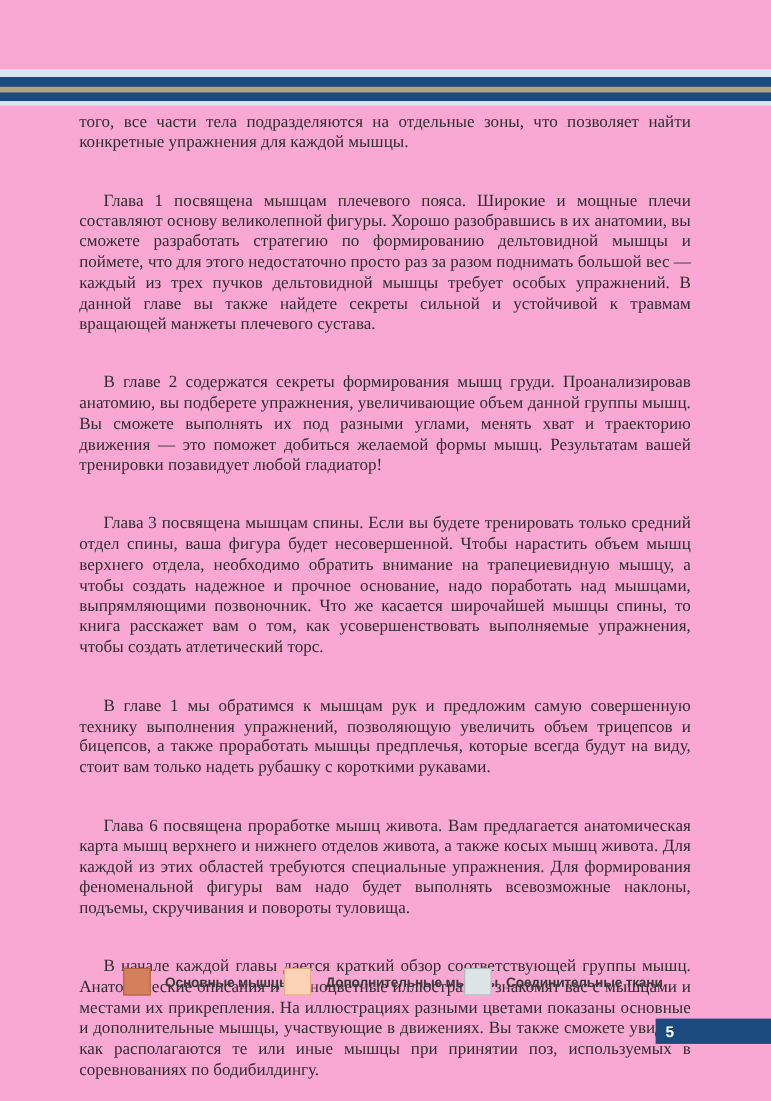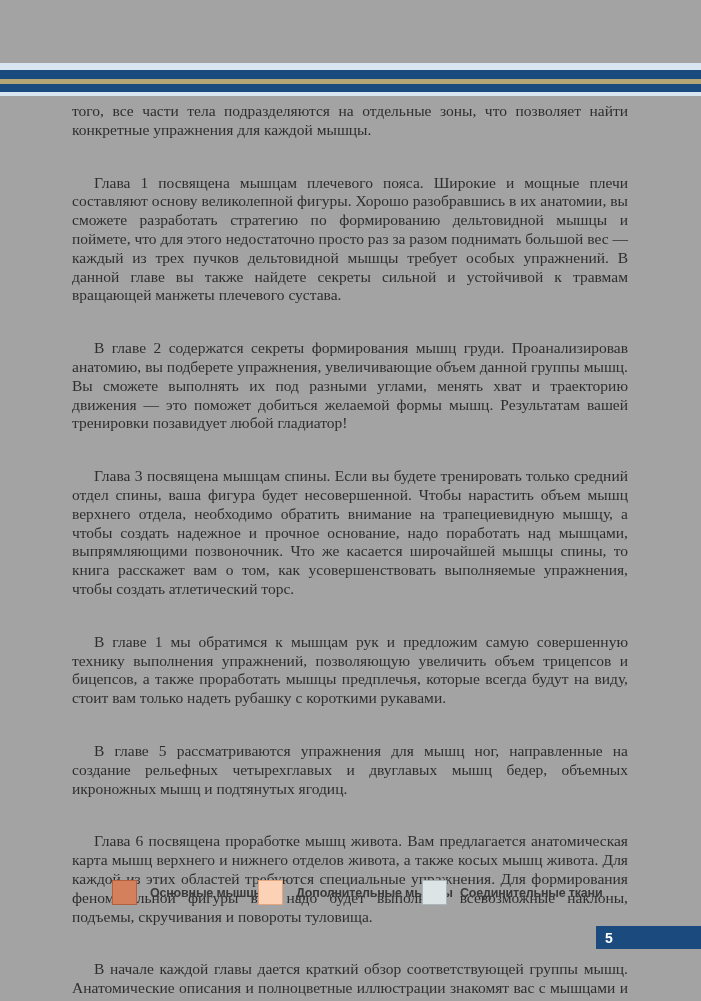--- a/index.html
+++ b/index.html
@@ -13,21 +13,21 @@
   * { box-sizing: border-box; }
   html, body { margin: 0; padding: 0; }
   body {
     width: 701px; height: 1001px;
     background: #ffffff;
     font-family: "Liberation Serif", serif;
   }
   .page {
     position: relative;
     width: 701px; height: 1001px;
-    background: #a3a3a3;
+    background: #f9a8d4;
     overflow: hidden;
   }
   
   .top-stripe {
     position: absolute;
     left: 0; right: 0; top: 63px;
   }
   .band { width: 100%; }
   .band.pale-a { height: 7px; background: var(--pale-blue); }
   .band.navy-a { height: 9px; background: var(--navy); }
@@ -112,21 +112,20 @@
     <div class="band navy-b"></div>
     <div class="band pale-b"></div>
   </div>
 
   <div class="body-text">
       <p class="para">того, все части тела подразделяются на отдельные зоны, что позволяет найти конкретные упражнения для каждой мышцы.</p>
       <p class="para indent">Глава 1 посвящена мышцам плечевого пояса. Широкие и мощные плечи составляют основу великолепной фигуры. Хорошо разобравшись в их анатомии, вы сможете разработать стратегию по формированию дельтовидной мышцы и поймете, что для этого недостаточно просто раз за разом поднимать большой вес — каждый из трех пучков дельтовидной мышцы требует особых упражнений. В данной главе вы также найдете секреты сильной и устойчивой к травмам вращающей манжеты плечевого сустава.</p>
       <p class="para indent">В главе 2 содержатся секреты формирования мышц груди. Проанализировав анатомию, вы подберете упражнения, увеличивающие объем данной группы мышц. Вы сможете выполнять их под разными углами, менять хват и траекторию движения — это поможет добиться желаемой формы мышц. Результатам вашей тренировки позавидует любой гладиатор!</p>
       <p class="para indent">Глава 3 посвящена мышцам спины. Если вы будете тренировать только средний отдел спины, ваша фигура будет несовершенной. Чтобы нарастить объем мышц верхнего отдела, необходимо обратить внимание на трапециевидную мышцу, а чтобы создать надежное и прочное основание, надо поработать над мышцами, выпрямляющими позвоночник. Что же касается широчайшей мышцы спины, то книга расскажет вам о том, как усовершенствовать выполняемые упражнения, чтобы создать атлетический торс.</p>
       <p class="para indent">В главе 1 мы обратимся к мышцам рук и предложим самую совершенную технику выполнения упражнений, позволяющую увеличить объем трицепсов и бицепсов, а также проработать мышцы предплечья, которые всегда будут на виду, стоит вам только надеть рубашку с короткими рукавами.</p>
-      <p class="para indent">В главе 5 рассматриваются упражнения для мышц ног, направленные на создание рельефных четырехглавых и двуглавых мышц бедер, объемных икроножных мышц и подтянутых ягодиц.</p>
       <p class="para indent">Глава 6 посвящена проработке мышц живота. Вам предлагается анатомическая карта мышц верхнего и нижнего отделов живота, а также косых мышц живота. Для каждой из этих областей требуются специальные упражнения. Для формирования феноменальной фигуры вам надо будет выполнять всевозможные наклоны, подъемы, скручивания и повороты туловища.</p>
       <p class="para indent">В начале каждой главы дается краткий обзор соответствующей группы мышц. Анатомические описания и полноцветные иллюстрации знакомят вас с мышцами и местами их прикрепления. На иллюстрациях разными цветами показаны основные и дополнительные мышцы, участвующие в движениях. Вы также сможете увидеть, как располагаются те или иные мышцы при принятии поз, используемых в соревнованиях по бодибилдингу.</p>
     </div>
 
   <div class="legend">
       <div class="legend-item">
         <span class="swatch" style="background: rgb(213, 128, 92); border-color: rgb(179, 96, 63);"></span>
         <span class="legend-label">Основные мышцы</span>
       </div>
       <div class="legend-item">

